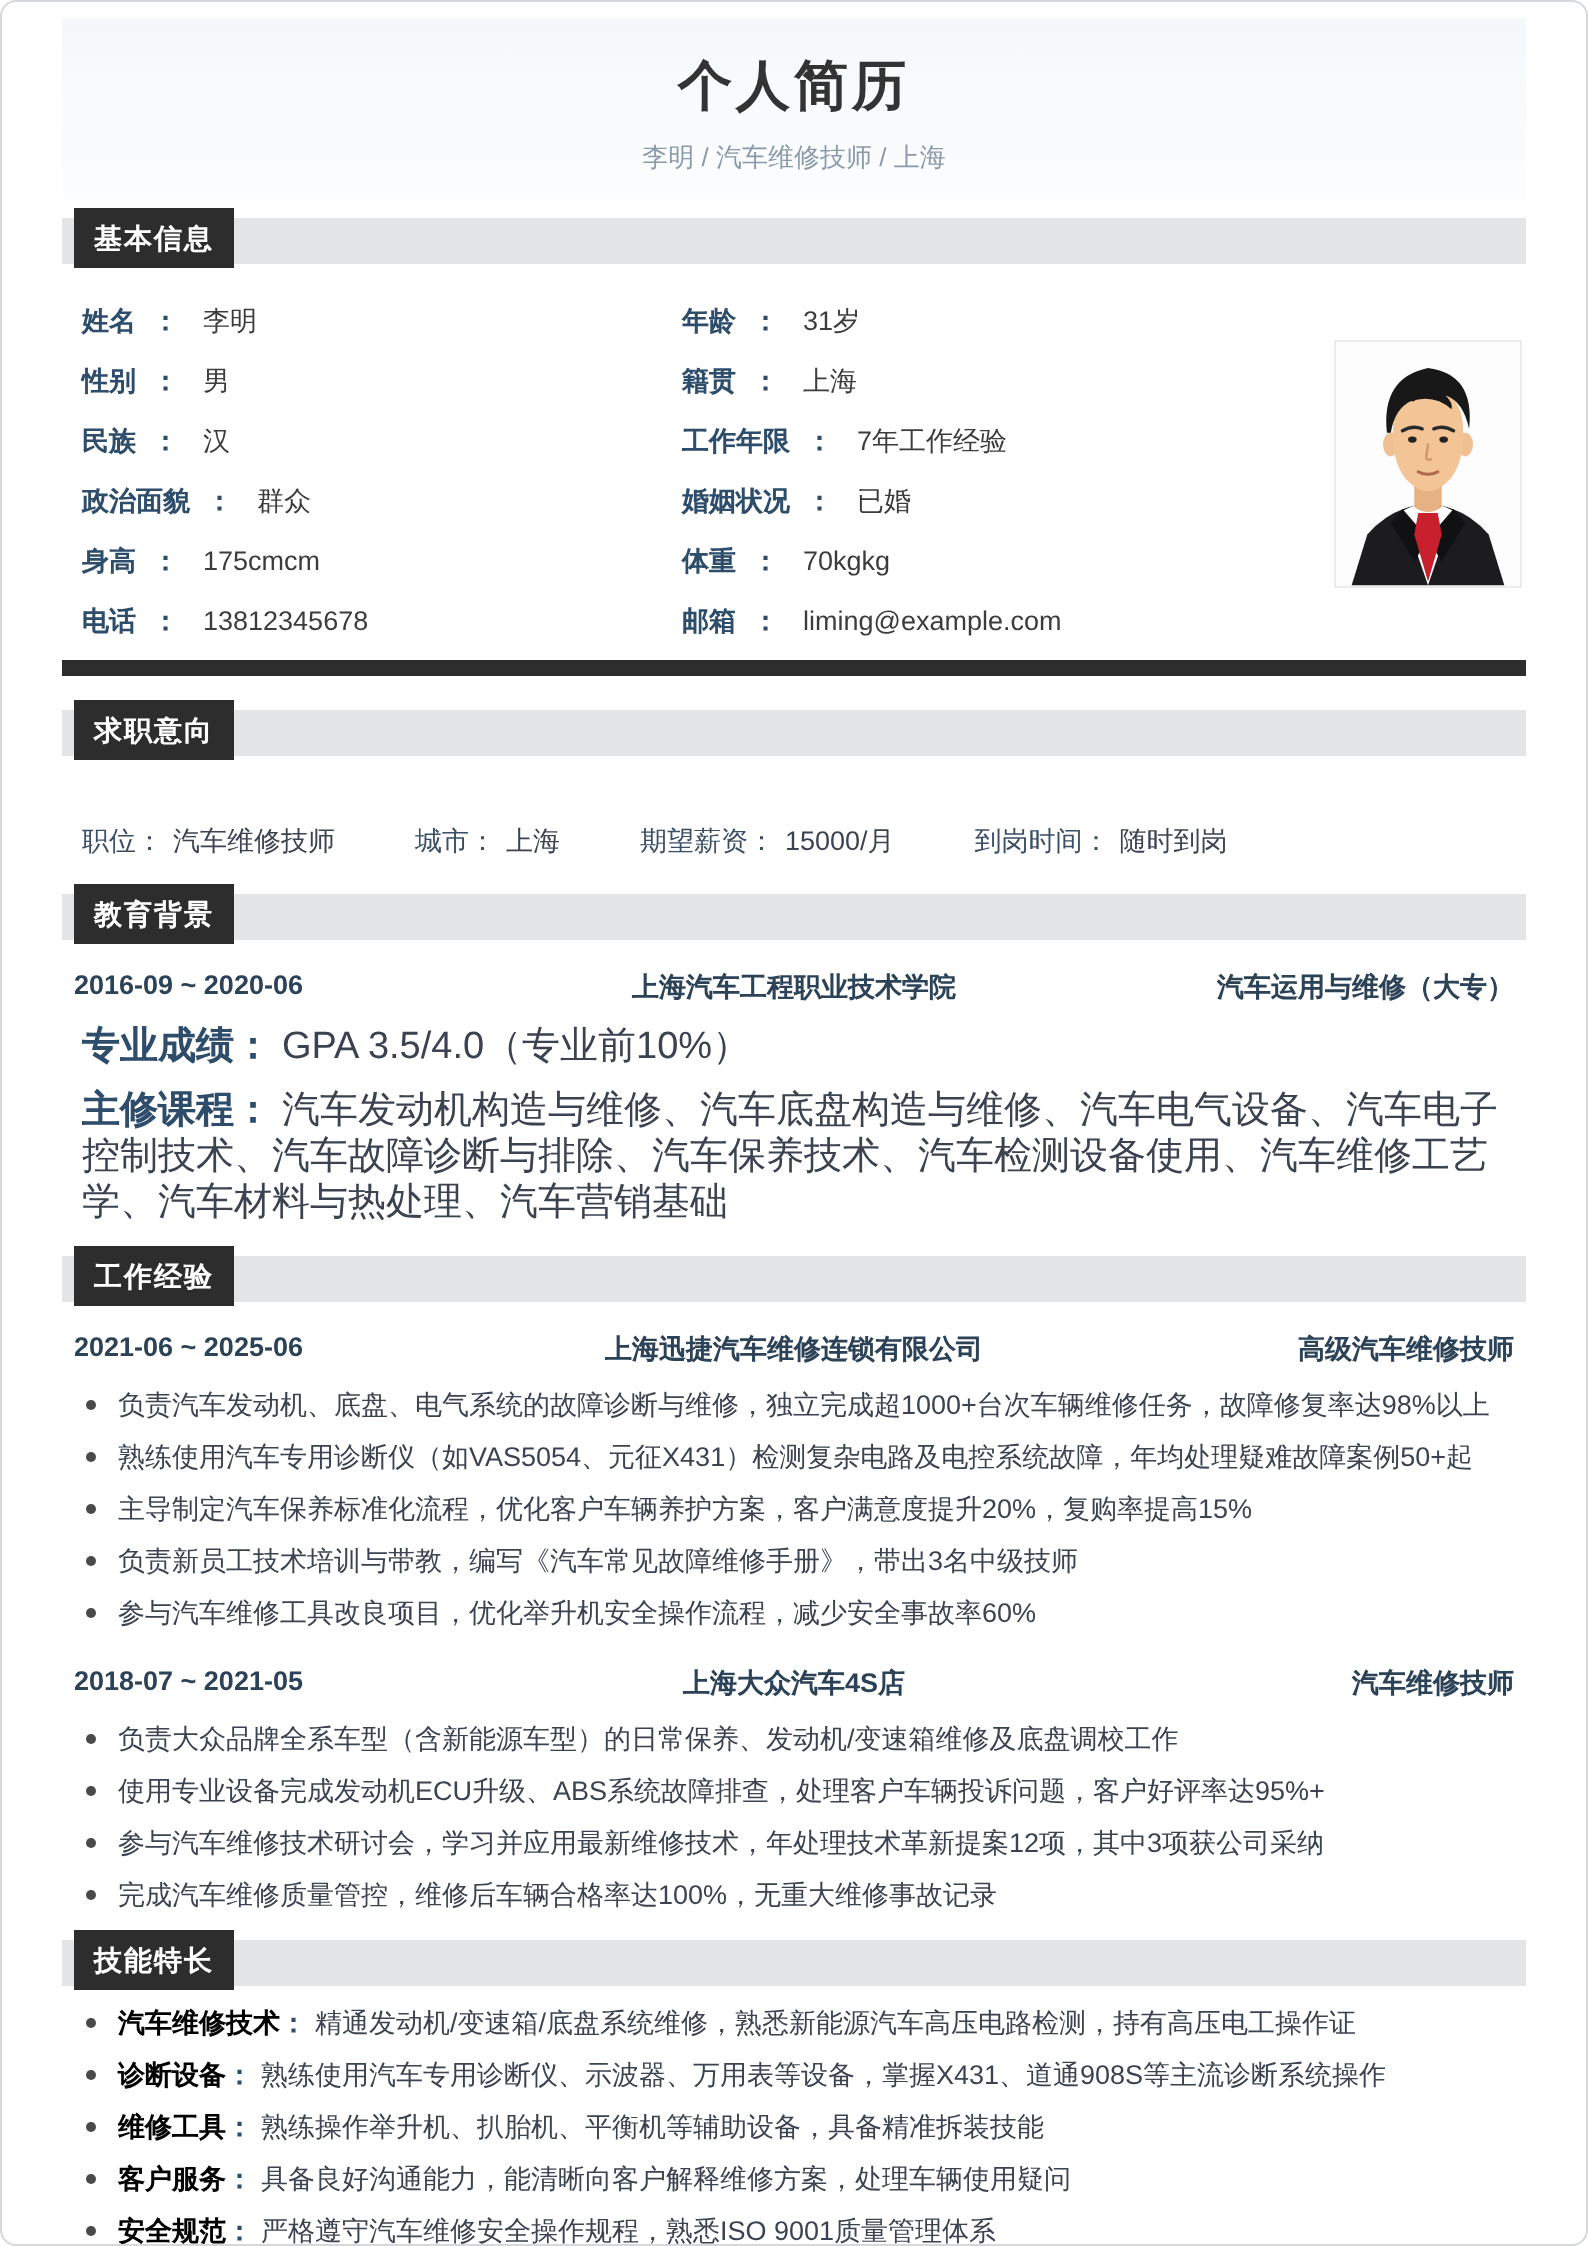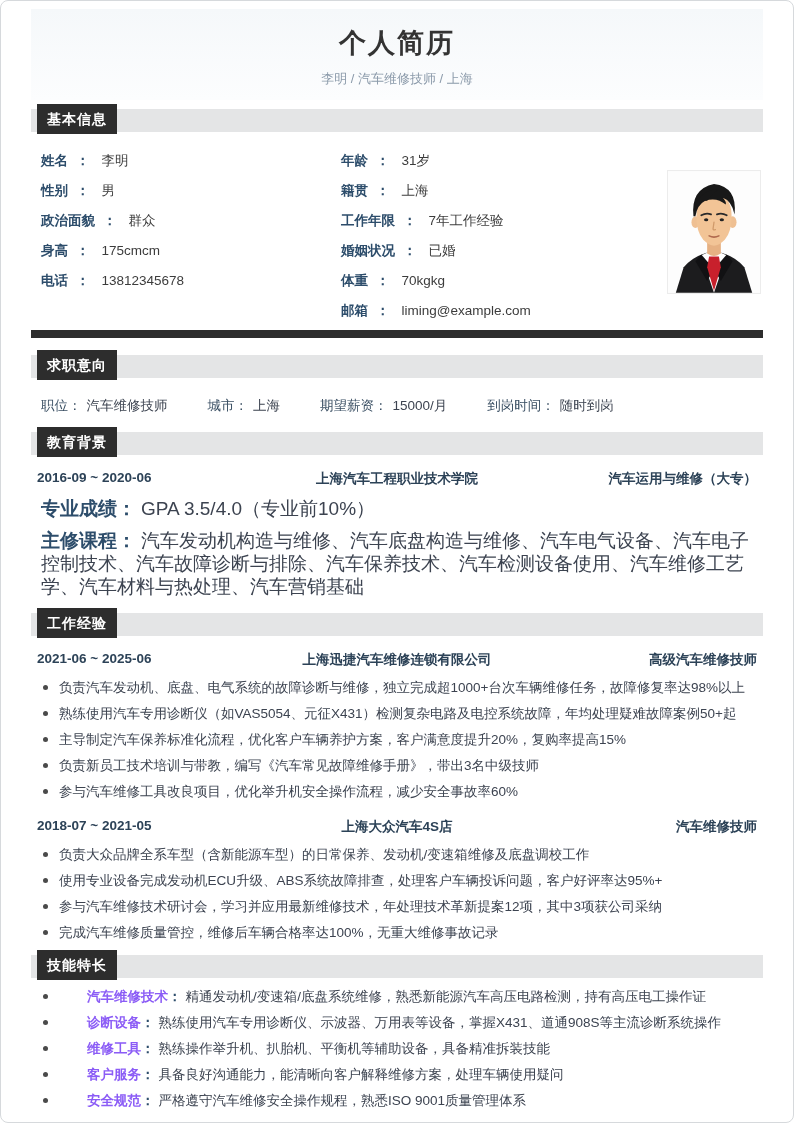--- a/index.html
+++ b/index.html
@@ -51,21 +51,21 @@
     position: absolute; right: 2px; top: 24px;
     width: 94px; height: 124px;
     border: 1px solid #ececec; background: #fcfcfc;
   }
   .photo svg { display: block; width: 100%; height: 100%; }
 
   .divider { margin-top: 4px; height: 8px; background: #2d2d2d; }
 
   
   .sec.m-intent { margin-top: 12px; }
-  .intent-row { margin-top: 17px; padding-left: 10px; font-size: 13.5px; display: flex; gap: 40px; align-items: center; }
+  .intent-row { margin-top: 32px; padding-left: 10px; font-size: 13.5px; display: flex; gap: 40px; align-items: center; }
   .ilabel { color: #3a4f63; }
   .intent-row .colon { margin: 0 5px 0 0; color: #3a4f63; }
   .ivalue { color: #3c4350; }
 
   
   .sec.m-edu { margin-top: 12px; }
   .triple-row { display: flex; margin-top: 13px; padding: 0 6px; font-weight: 700; font-size: 13.5px; color: #2c4257; gap: 12px; }
   .tr-left  { flex: 0 0 30%; }
   .tr-mid   { flex: 1; text-align: center; }
   .tr-right { flex: 0 0 30%; text-align: right; }
@@ -79,21 +79,21 @@
 
   .bullets { list-style: none; margin: 10px 0 0; padding: 0 0 0 12px; }
   .bullets li {
     position: relative; padding-left: 16px; margin-bottom: 9px;
     font-size: 13.5px; line-height: 17px; color: #3c4350;
   }
   .bullets li::before {
     content: ''; position: absolute; left: 0; top: 6px;
     width: 5px; height: 5px; border-radius: 50%; background: #4a4a4a;
   }
-  .slabel { color: #8b5cf6; font-weight: 700; margin-left: 28px; }
+  .slabel { color: #000000; font-weight: 700; }
   .bullets .colon { color: #2d4d6b; font-weight: 700; margin-right: 4px; }
 
   .sec.m-skill { margin-top: 8px; }
   .skill-list { margin-top: 8px; }
 
   
   .bars { display: grid; grid-template-columns: 1fr 1fr 1fr; column-gap: 30px; margin-top: 12px; padding: 0 6px; }
   .skill-head { display: flex; justify-content: space-between; align-items: baseline; font-size: 13.5px; }
   .sname { font-weight: 700; color: #2f3a46; }
   .slevel { color: #a3abb3; font-size: 12.5px; }
@@ -113,20 +113,21 @@
   <div class="sec" style="margin-top:4px">
     <div class="sec-bar"></div>
     <div class="sec-badge">基本信息</div>
   </div>
 
   <div class="basic-info">
     <div class="info-cols">
       <div class="info-col left">
         <div class="field"><span class="flabel">姓名</span><span class="colon">：</span><span class="fvalue">李明</span></div>
         <div class="field"><span class="flabel">性别</span><span class="colon">：</span><span class="fvalue">男</span></div>
+        <div class="field"><span class="flabel">民族</span><span class="colon">：</span><span class="fvalue">汉</span></div>
         <div class="field"><span class="flabel">政治面貌</span><span class="colon">：</span><span class="fvalue">群众</span></div>
         <div class="field"><span class="flabel">身高</span><span class="colon">：</span><span class="fvalue">175cmcm</span></div>
         <div class="field"><span class="flabel">电话</span><span class="colon">：</span><span class="fvalue">13812345678</span></div>
       </div>
       <div class="info-col right">
         <div class="field"><span class="flabel">年龄</span><span class="colon">：</span><span class="fvalue">31岁</span></div>
         <div class="field"><span class="flabel">籍贯</span><span class="colon">：</span><span class="fvalue">上海</span></div>
         <div class="field"><span class="flabel">工作年限</span><span class="colon">：</span><span class="fvalue">7年工作经验</span></div>
         <div class="field"><span class="flabel">婚姻状况</span><span class="colon">：</span><span class="fvalue">已婚</span></div>
         <div class="field"><span class="flabel">体重</span><span class="colon">：</span><span class="fvalue">70kgkg</span></div>

